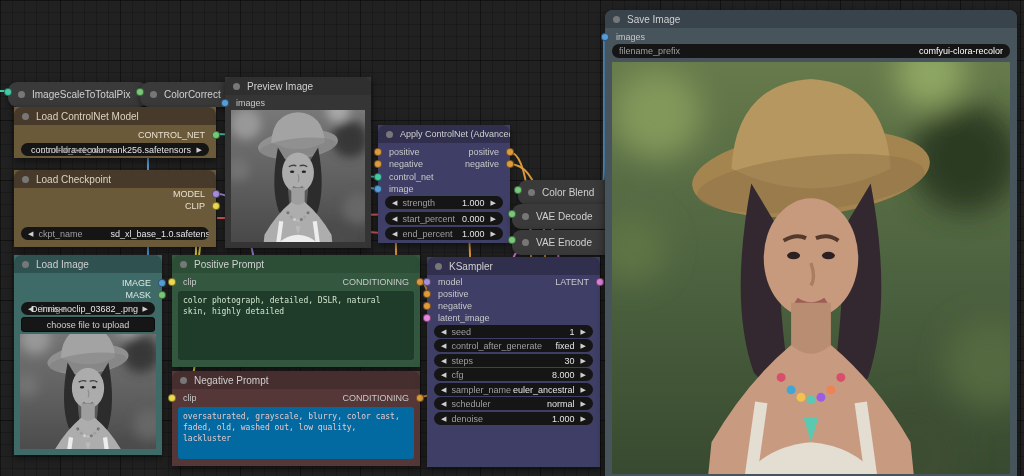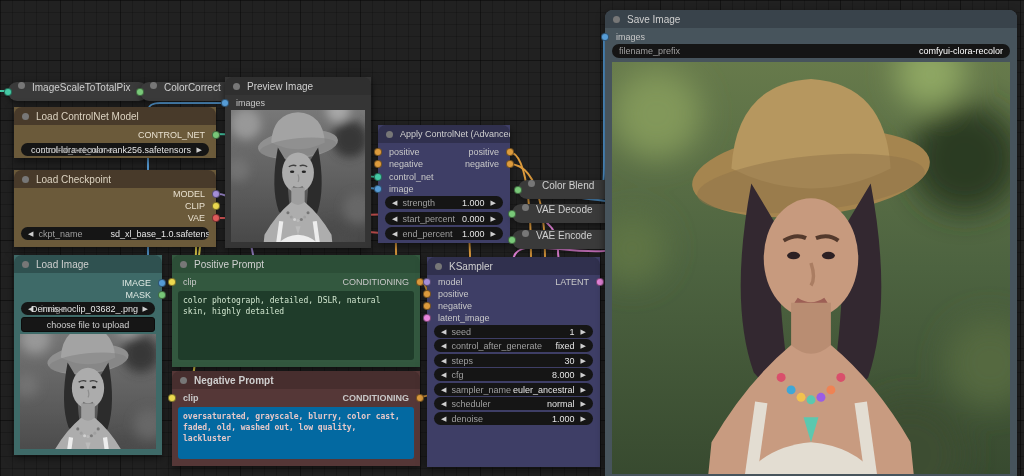--- a/index.html
+++ b/index.html
@@ -12,21 +12,21 @@
       linear-gradient(90deg, rgba(0,0,0,.28) 1px, transparent 1px),
       linear-gradient(rgba(0,0,0,.18) 1px, transparent 1px),
       linear-gradient(90deg, rgba(0,0,0,.18) 1px, transparent 1px);
     background-size:60px 60px,60px 60px,12px 12px,12px 12px;
   }
   #wires{position:absolute;left:0;top:0;z-index:1;}
   .node{position:absolute;z-index:2;border-radius:0;box-shadow:0 3px 8px rgba(0,0,0,.55);}
   .hdr{height:18px;display:flex;align-items:center;padding:0 8px;border-radius:8px 8px 0 0;
        font-size:10px;color:#cfcfcf;white-space:nowrap;overflow:hidden;}
   .tgl{width:7px;height:7px;border-radius:50%;background:#777;margin-right:7px;flex:0 0 auto;}
-  .collapsed{height:19px;display:flex;align-items:flex-start;padding:0 10px;border-radius:9px;
+  .collapsed{height:25px;display:flex;align-items:center;padding:0 10px;border-radius:9px;
        background:#3a3a3a;font-size:10px;color:#d0d0d0;white-space:nowrap;z-index:2;position:absolute;
        box-shadow:0 2px 6px rgba(0,0,0,.5);}
   .dot{width:8px;height:8px;border-radius:50%;position:absolute;box-sizing:border-box;border:1px solid rgba(0,0,0,.45);}
   .c-blue{background:#569cd6}.c-green{background:#79c879}.c-teal{background:#45c9a5}
   .c-orange{background:#dd9b3d}.c-yellow{background:#ecd94f}.c-purple{background:#a58fd8}
   .c-red{background:#e05b5b}.c-pink{background:#e986dd}
   .srow{position:absolute;left:0;right:0;height:12px;font-size:9px;color:#c8c8c8;}
   .srow .lab-in{position:absolute;left:11px;top:0;line-height:12px;}
   .srow .lab-out{position:absolute;right:11px;top:0;line-height:12px;}
   .srow .d-in{left:-4px;top:2px;}
@@ -118,24 +118,20 @@
     <span class="tgl"></span>
     <span>Load Checkpoint</span>
   </div>
   <div class="srow" style="top:18px;color:#e8e0cf">
     <span class="lab-out">MODEL</span>
     <span class="dot c-purple d-out"></span>
   </div>
   <div class="srow" style="top:30px;color:#e8e0cf">
     <span class="lab-out">CLIP</span>
     <span class="dot c-yellow d-out"></span>
-  </div>
-  <div class="srow" style="top:42px;color:#e8e0cf">
-    <span class="lab-out">VAE</span>
-    <span class="dot c-red d-out"></span>
   </div>
   <div class="pill" style="top:57px;">
     <span class="arr l">◀</span>
     <span>ckpt_name</span>
     <span class="val" style="margin-right:auto;margin-left:28px">sd_xl_base_1.0.safetensors</span>
 
   </div>
 </div>
 
 <div class="node n-dark" style="left:225px;top:77px;width:146px;height:171px;">
@@ -348,21 +344,21 @@
   </div>
   <div class="srow" style="top:21px;">
     <span class="dot c-yellow d-in"></span>
     <span class="lab-in">clip</span>
     <span class="lab-out">CONDITIONING</span>
     <span class="dot c-orange d-out"></span>
   </div>
   <div class="ta" style="left:6px;right:6px;top:36px;bottom:7px;background:#1f3c2a;color:#cfe4cd;">color photograph, detailed, DSLR, natural skin, highly detailed</div>
 </div>
 
-<div class="node n-maroon" style="left:172px;top:371px;width:248px;height:95px;font-weight:bold;">
+<div class="node n-maroon" style="left:172px;top:371px;width:248px;height:95px;">
   <div class="hdr">
     <span class="tgl"></span>
     <span>Negative Prompt</span>
   </div>
   <div class="srow" style="top:21px;">
     <span class="dot c-yellow d-in"></span>
     <span class="lab-in">clip</span>
     <span class="lab-out">CONDITIONING</span>
     <span class="dot c-orange d-out"></span>
   </div>

